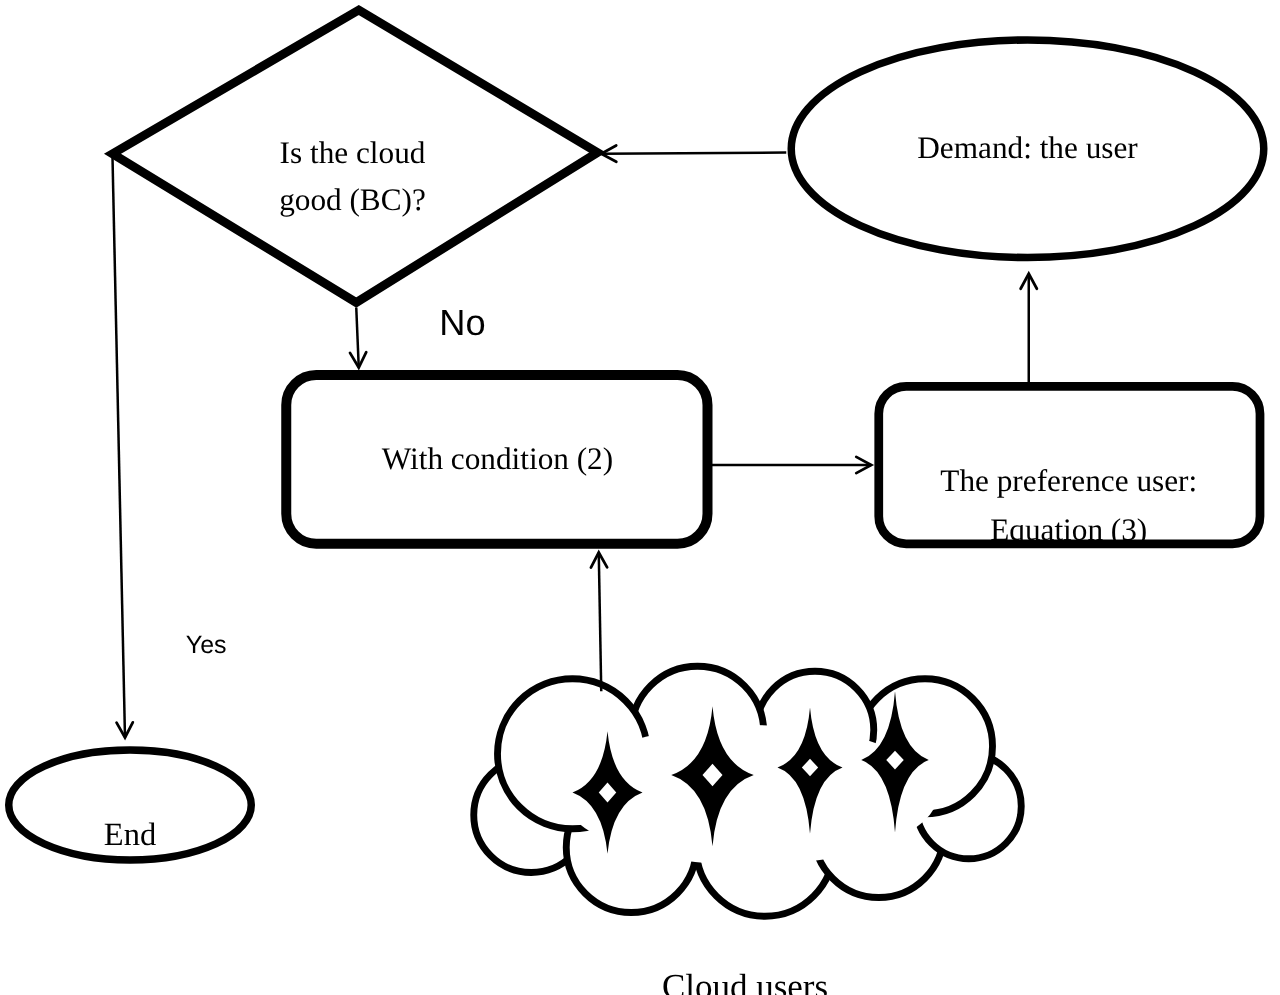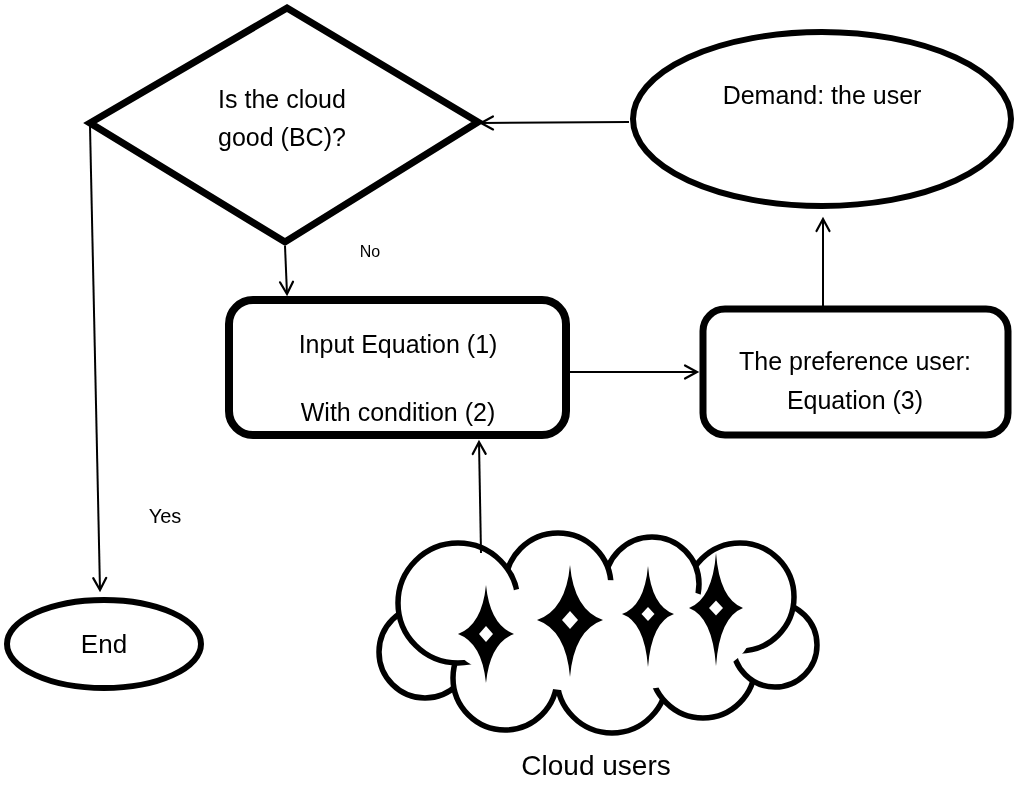--- a/index.html
+++ b/index.html
@@ -12,30 +12,30 @@
     font-family: "Liberation Serif", "DejaVu Serif", serif;
   }
   .canvas svg { position: absolute; left: 0; top: 0; }
   .lbl {
     position: absolute;
     color: #000000;
     text-align: center;
     white-space: nowrap;
     user-select: none;
   }
-  .serif { font-family: Liberation Sans, sans-serif; }
+  .serif { font-family: Liberation Serif, serif; margin-top: 24px; }
   .sans  { font-family: "Liberation Sans", "DejaVu Sans", sans-serif; }
   .node-text { font-size: 25px; line-height: 38px; }
   .decision-text   { left: 127px; top: 80px;  width: 310px; }
   .demand-text     { left: 672px; top: 76px;  width: 300px; text-align: center; }
   .input-text      { left: 248px; top: 310px; width: 300px; line-height: 68px; }
   .preference-text { left: 705px; top: 342px; width: 300px; line-height: 39px; }
   .end-text        { left: 29px;  top: 629px; width: 150px; font-size: 26px; }
   .cloud-text      { left: 471px; top: 750px; width: 250px; font-size: 28px; }
-  .edge-lbl { font-size: 16px; font-weight: 400; color: #000; }
+  .edge-lbl { font-size: 29px; font-weight: 400; color: #000; }
   .no-lbl  { left: 340px; top: 243px; width: 60px; }
   .yes-lbl { left: 135px; top: 505px; width: 60px; font-size: 20px; }
 </style>
 </head>
 <body>
 
 <div class="canvas">
 
   <svg width="1024" height="796" viewBox="0 0 1024 796">
     <defs>
@@ -99,21 +99,20 @@
   <div class="lbl serif node-text decision-text">
     <div>Is the cloud</div>
     <div>good (BC)?</div>
   </div>
 
   <div class="lbl serif node-text demand-text">
     <div>Demand: the user</div>
   </div>
 
   <div class="lbl serif node-text input-text">
-    <div>Input Equation (1)</div>
     <div>With condition (2)</div>
   </div>
 
   <div class="lbl serif node-text preference-text">
     <div>The preference user:</div>
     <div>Equation (3)</div>
   </div>
 
   <div class="lbl serif end-text">End</div>
 

